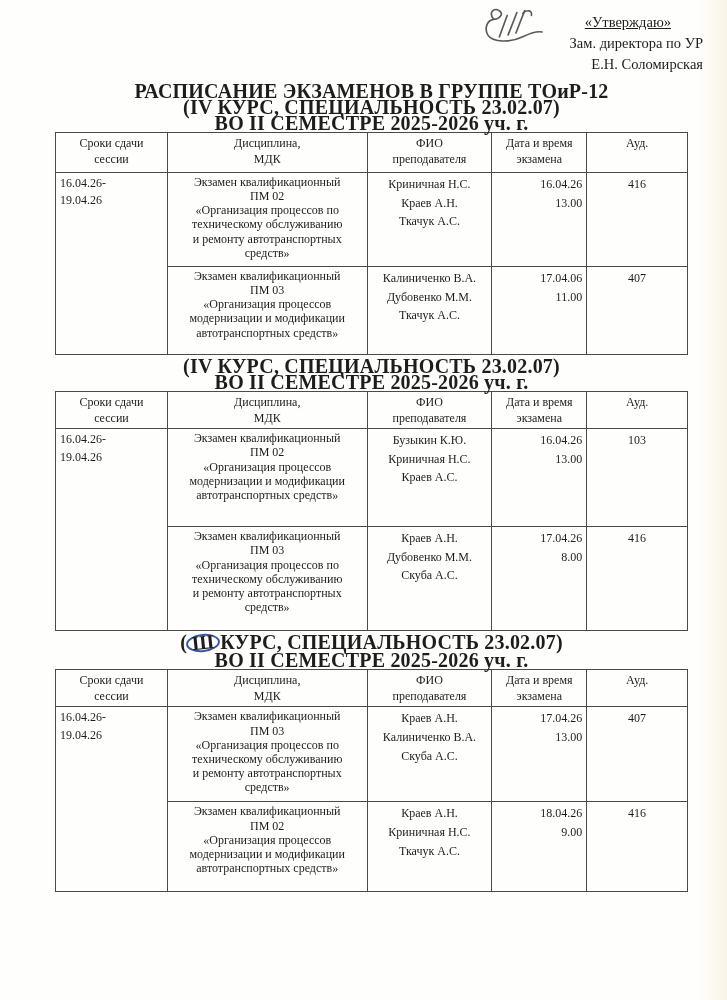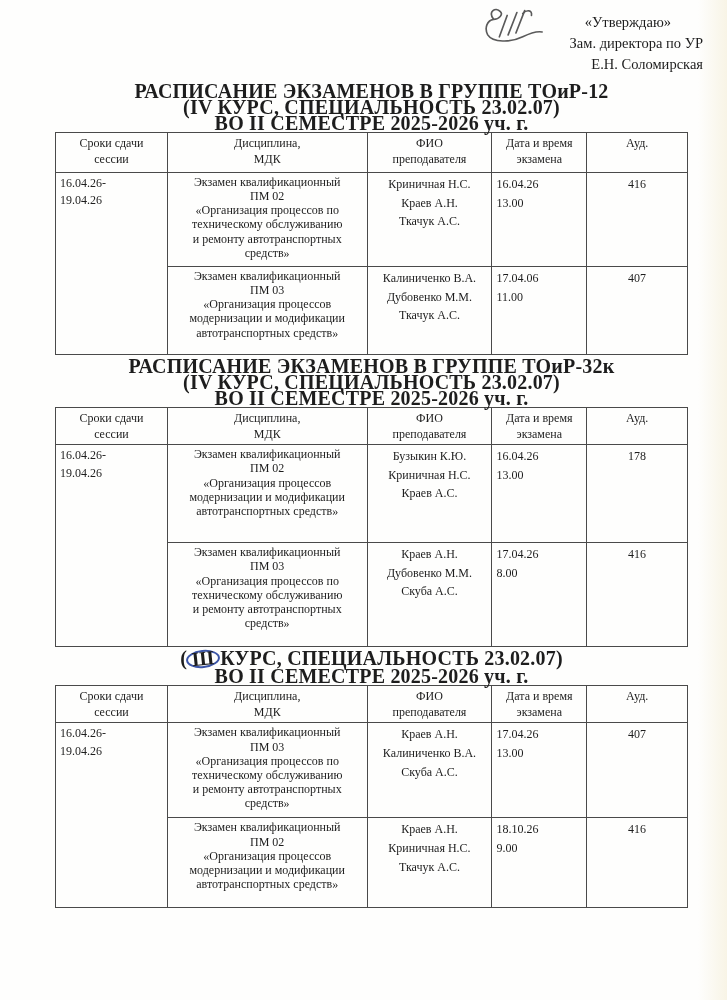--- a/index.html
+++ b/index.html
@@ -16,21 +16,21 @@
     background:linear-gradient(to right,#fefefd 96%,#f8f4e6 100%);
   }
   .pre{white-space:pre-line;}
 
   
   .approval{
     position:absolute; top:12px; right:24px;
     text-align:right;
     font-size:14.5px; line-height:21px;
   }
-  .approval .stamp{padding-right:32px;}
+  .approval .stamp{padding-right:32px;text-decoration:underline;}
   .signature{
     position:absolute; left:478px; top:5px;
     width:70px; height:52px;
   }
 
   
   .content{position:absolute; left:55px; top:80px; width:633px;}
   .tbl-title{
     text-align:center; font-weight:bold;
     font-size:20px; line-height:16px;
@@ -58,21 +58,21 @@
   }
   .exam-table th{
     font-weight:normal;
     text-align:center;
     line-height:1.3;
     padding-top:3px;
   }
   .cell-period{text-align:left; line-height:1.45; padding-left:3px;margin-top:16px;}
   .cell-disc{text-align:center; line-height:1.18; padding-top:3px;margin-top:33px;}
   .cell-teach{text-align:center; line-height:1.55;}
-  .cell-dt{text-align:left; line-height:1.55;}
+  .cell-dt{text-align:right; line-height:1.55;}
   .cell-room{text-align:center; line-height:1.55;}
 </style>
 </head>
 <body>
 
 <div class="page">
 
   <svg class="signature" viewBox="0 0 72 52" fill="none" stroke="#5a5a5a" stroke-width="1.7" stroke-linecap="round">
     <path d="M16,14 C10,6 18,1 23,6 C26,9 22,14 16,14 C10,15 6,22 10,30 C15,38 34,38 46,32 C54,28 60,26 66,27"></path>
     <path d="M30,10 L22,32 M40,7 L31,30 M48,5 L39,28"></path>
@@ -143,21 +143,20 @@
             <td class="cell-dt pre">17.04.06
 11.00</td>
             <td class="cell-room">407</td>
           </tr>
         </tbody>
       </table>
     </section>
 
     <section>
       <div class="tbl-title">
-        <div>РАСПИСАНИЕ ЭКЗАМЕНОВ В ГРУППЕ ТОиР-32к</div>
         <div><span>(</span><span>IV</span><span> КУРС, СПЕЦИАЛЬНОСТЬ 23.02.07)</span></div>
         <div>ВО II СЕМЕСТРЕ 2025-2026 уч. г.</div>
       </div>
       <table class="exam-table">
         <colgroup>
             <col style="width:17.7%">
             <col style="width:31.6%">
             <col style="width:19.75%">
             <col style="width:15%">
             <col style="width:15.95%">
@@ -182,21 +181,21 @@
             <td class="cell-disc pre">Экзамен квалификационный
 ПМ 02
 «Организация процессов
 модернизации и модификации
 автотранспортных средств»</td>
             <td class="cell-teach pre">Бузыкин К.Ю.
 Криничная Н.С.
 Краев А.С.</td>
             <td class="cell-dt pre">16.04.26
 13.00</td>
-            <td class="cell-room">178</td>
+            <td class="cell-room">103</td>
           </tr>
           <tr style="height:104px">
             <td class="cell-disc pre">Экзамен квалификационный
 ПМ 03
 «Организация процессов по
 техническому обслуживанию
 и ремонту автотранспортных
 средств»</td>
             <td class="cell-teach pre">Краев А.Н.
 Дубовенко М.М.
@@ -254,21 +253,21 @@
           </tr>
           <tr style="height:90px">
             <td class="cell-disc pre">Экзамен квалификационный
 ПМ 02
 «Организация процессов
 модернизации и модификации
 автотранспортных средств»</td>
             <td class="cell-teach pre">Краев А.Н.
 Криничная Н.С.
 Ткачук А.С.</td>
-            <td class="cell-dt pre">18.10.26
+            <td class="cell-dt pre">18.04.26
 9.00</td>
             <td class="cell-room">416</td>
           </tr>
         </tbody>
       </table>
     </section>
 
   </div>
 </div>
 

